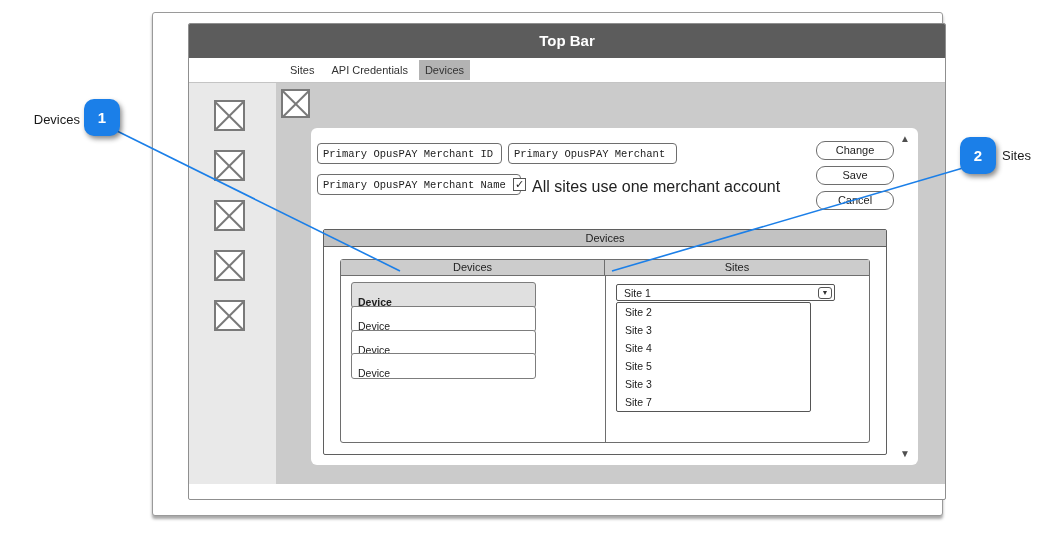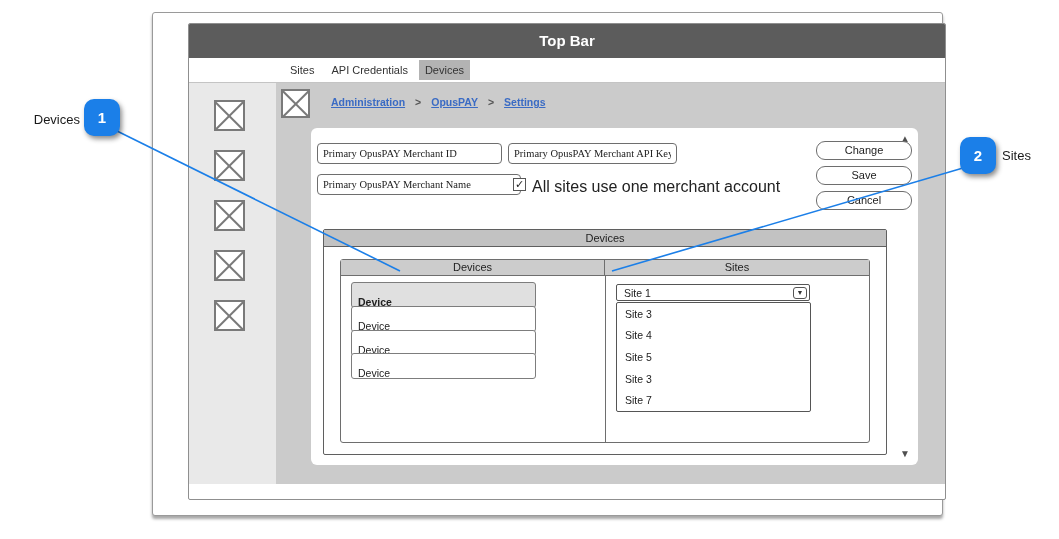--- a/index.html
+++ b/index.html
@@ -38,32 +38,32 @@
   .crumb-link { color:#3a6bc4; text-decoration:underline; margin-right:10px; cursor:pointer; }
   .crumb-sep  { color:#555; margin-right:10px; font-weight:bold; }
 
   
   .panel { position:absolute; left:122px; top:45px; width:607px; height:337px;
            background:#fff; border-radius:6px; }
   .scroll-arrow { position:absolute; right:8px; font-size:10px; color:#4f4f4f; cursor:default; line-height:10px; }
   .scroll-up { top:6px; } .scroll-down { bottom:6px; }
 
   .tfield { position:absolute; height:21px; border:1.5px solid #6e6e6e; border-radius:4px;
-            background:#fff; font-family:Liberation Serif, serif; font-size:10.5px;
+            background:#fff; font-family:Liberation Mono, monospace; font-size:10.5px;
             color:#222; padding:0 5px; }
   .f-id   { left:6px;  top:15px; width:185px; }
   .f-key  { left:197px; top:15px; width:169px; }
   .f-name { left:6px;  top:46px; width:204px; }
 
   .checkbox { position:absolute; left:202px; top:50px; width:13px; height:13px;
               border:1.5px solid #555; background:#fff; font-size:11px; line-height:11px;
               text-align:center; color:#222; cursor:pointer; }
   .cb-label { position:absolute; left:221px; top:50px; font-size:16px; color:#222; }
 
-  .btn { position:absolute; left:505px; width:96px; height:19px; background:#fff;
+  .btn { position:absolute; left:505px; width:78px; height:19px; background:#fff;
          border:1.5px solid #6e6e6e; border-radius:9px; font-size:11px; color:#222;
          text-align:center; line-height:16px; cursor:pointer; }
   .btn-change { top:13px; } .btn-save { top:38px; } .btn-cancel { top:63px; }
 
   
   .groupbox { position:absolute; left:12px; top:101px; width:564px; height:226px;
               border:1px solid #5f5f5f; border-radius:2px; background:#fff; }
   .group-header { height:17px; background:#c2c2c2; border-bottom:1px solid #5f5f5f;
                   text-align:center; font-size:11px; color:#222; line-height:16px; }
 
@@ -74,21 +74,21 @@
   .it-h-left { width:264px; border-right:1px solid #6e6e6e; }
   .it-h-right { flex:1; }
   .col-divider { position:absolute; left:264px; top:16px; bottom:0; width:1px; background:#6e6e6e; }
 
   .device-item { position:absolute; left:10px; width:185px; height:17px; background:#fff;
                  border:1px solid #7d7d7d; border-radius:3px; font-size:10.5px; color:#222;
                  padding:12px 6px; line-height:15px; cursor:pointer; }
   .device-item.selected { background:#e0e0e0; font-weight:bold; text-decoration:underline; }
   .dev-0 { top:22px; } .dev-1 { top:46px; } .dev-2 { top:70px; } .dev-3 { top:93px; }
 
-  .site-select { position:absolute; left:275px; top:24px; width:194px; height:17px;
+  .site-select { position:absolute; left:275px; top:24px; width:219px; height:17px;
                  border:1.5px solid #555; border-radius:2px; background:#fff;
                  display:flex; align-items:center; padding:0 2px 0 7px; cursor:pointer; }
   .site-select-value { flex:1; font-size:10.5px; color:#222; }
   .dd-btn { width:14px; height:12px; border:1.5px solid #555; border-radius:3px; background:#fff;
             font-size:7px; color:#333; text-align:center; line-height:9px; cursor:pointer; }
   .site-list { position:absolute; left:275px; top:42px; width:195px; height:110px;
                border:1px solid #555; border-radius:2px; background:#fff;
                display:flex; flex-direction:column; }
   .site-item { flex:1; font-size:10.5px; color:#222; padding-left:8px;
                display:flex; align-items:center; cursor:pointer; }
@@ -124,23 +124,20 @@
       <div class="sidebar">
         <div class="imgbox side-icon" style="top:17px"></div>
         <div class="imgbox side-icon" style="top:67px"></div>
         <div class="imgbox side-icon" style="top:117px"></div>
         <div class="imgbox side-icon" style="top:167px"></div>
         <div class="imgbox side-icon" style="top:217px"></div>
       </div>
 
       <div class="imgbox crumb-icon"></div>
 
-      <div class="breadcrumb">
-        <span class="crumb-link">Administration</span><span class="crumb-sep">&gt;</span><span class="crumb-link">OpusPAY</span><span class="crumb-sep">&gt;</span><span class="crumb-link">Settings</span>
-      </div>
 
       <div class="panel">
         <div class="scroll-arrow scroll-up">▲</div>
         <div class="scroll-arrow scroll-down">▼</div>
 
         <input class="tfield f-id" value="Primary OpusPAY Merchant ID" style="">
         <input class="tfield f-key" value="Primary OpusPAY Merchant API Key" style="">
         <input class="tfield f-name" value="Primary OpusPAY Merchant Name" style="">
 
         <div class="checkbox">✓</div>
@@ -163,20 +160,21 @@
             <div class="device-item selected dev-0">Device</div>
             <div class="device-item dev-1">Device</div>
             <div class="device-item dev-2">Device</div>
             <div class="device-item dev-3">Device</div>
 
             <div class="site-select">
               <span class="site-select-value">Site 1</span>
               <span class="dd-btn">▼</span>
             </div>
             <div class="site-list">
+              <div class="site-item">Site 2</div>
               <div class="site-item">Site 3</div>
               <div class="site-item">Site 4</div>
               <div class="site-item">Site 5</div>
               <div class="site-item">Site 3</div>
               <div class="site-item">Site 7</div>
             </div>
           </div>
         </div>
       </div>
     </div>

